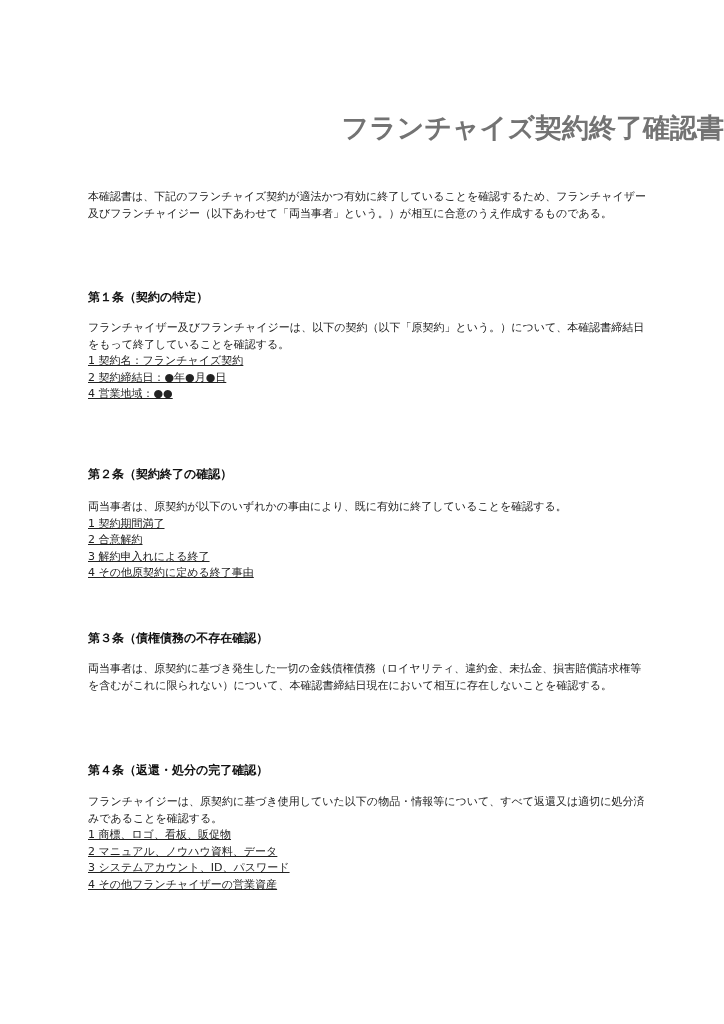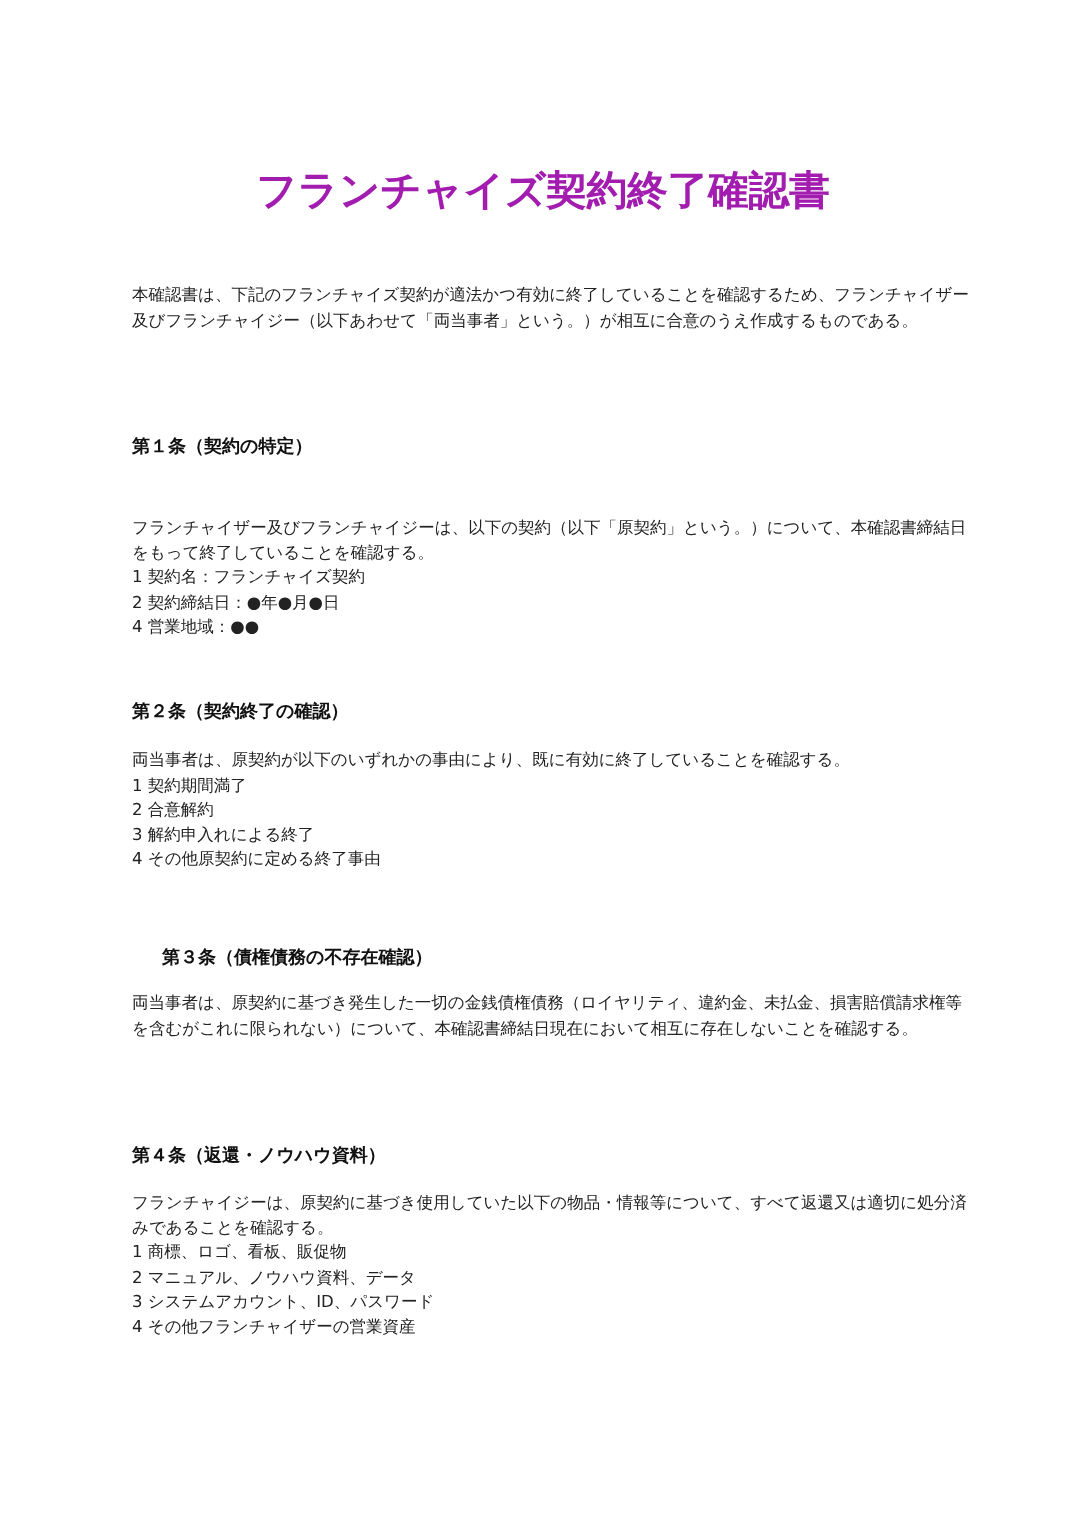--- a/index.html
+++ b/index.html
@@ -17,85 +17,85 @@
     }
     .page {
       position: absolute;
       left: 0; top: 0;
       width: 724px; height: 1024px;
     }
     .title {
       position: absolute;
       left: 0; width: 724px;
       top: 110px;
-      text-align: center;
+      text-align: right;
       font-size: 27px;
       font-weight: bold;
       letter-spacing: 0px;
-      color: #a21caf;
+      color: #737373;
       line-height: 36px;
     }
     .para {
       position: absolute;
       left: 88px;
       width: 560px;
       font-size: 11px;
       line-height: 16.5px;
       color: #222;
     }
     .para p { margin: 0; }
     .heading {
       position: absolute;
       left: 88px;
       font-size: 12px;
       font-weight: bold;
       color: #111;
       line-height: 20px;
     }
     .list { margin: 0; padding: 0; list-style: none; }
-    .list li { margin: 0; padding: 0; }
+    .list li { margin: 0; padding: 0; text-decoration: underline; }
   </style>
 </head>
 <body>
 
 <div class="page">
 
   <div class="title">フランチャイズ契約終了確認書</div>
 
   <div class="para" style="top:189px;">
     <p>本確認書は、下記のフランチャイズ契約が適法かつ有効に終了していることを確認するため、フランチャイザー及びフランチャイジー（以下あわせて「両当事者」という。）が相互に合意のうえ作成するものである。</p>
   </div>
 
   <div class="heading" style="top:287px;">第１条（契約の特定）</div>
-  <div class="para" style="top:320px;margin-top:24px;">
+  <div class="para" style="top:320px;">
     <p>フランチャイザー及びフランチャイジーは、以下の契約（以下「原契約」という。）について、本確認書締結日をもって終了していることを確認する。</p>
     <ul class="list">
       <li>1 契約名：フランチャイズ契約</li>
       <li>2 契約締結日：●年●月●日</li>
       <li>4 営業地域：●●</li>
     </ul>
   </div>
 
   <div class="heading" style="top:464px;">第２条（契約終了の確認）</div>
   <div class="para" style="top:499px;">
     <p>両当事者は、原契約が以下のいずれかの事由により、既に有効に終了していることを確認する。</p>
     <ul class="list">
       <li>1 契約期間満了</li>
       <li>2 合意解約</li>
       <li>3 解約申入れによる終了</li>
       <li>4 その他原契約に定める終了事由</li>
     </ul>
   </div>
 
-  <div class="heading" style="top:628px;margin-left:20px;">第３条（債権債務の不存在確認）</div>
+  <div class="heading" style="top:628px;">第３条（債権債務の不存在確認）</div>
   <div class="para" style="top:661px;">
     <p>両当事者は、原契約に基づき発生した一切の金銭債権債務（ロイヤリティ、違約金、未払金、損害賠償請求権等を含むがこれに限られない）について、本確認書締結日現在において相互に存在しないことを確認する。</p>
   </div>
 
-  <div class="heading" style="top:760px;">第４条（返還・ノウハウ資料）</div>
+  <div class="heading" style="top:760px;">第４条（返還・処分の完了確認）</div>
   <div class="para" style="top:794px;">
     <p>フランチャイジーは、原契約に基づき使用していた以下の物品・情報等について、すべて返還又は適切に処分済みであることを確認する。</p>
     <ul class="list">
       <li>1 商標、ロゴ、看板、販促物</li>
       <li>2 マニュアル、ノウハウ資料、データ</li>
       <li>3 システムアカウント、ID、パスワード</li>
       <li>4 その他フランチャイザーの営業資産</li>
     </ul>
   </div>
 

